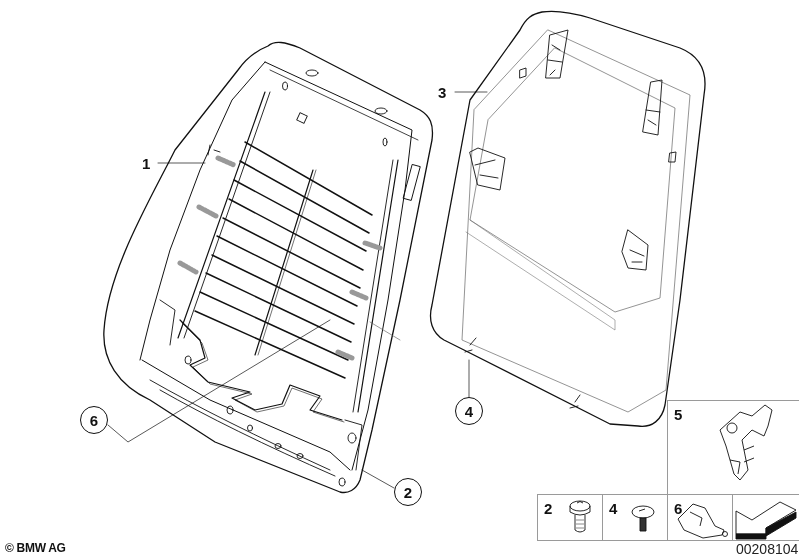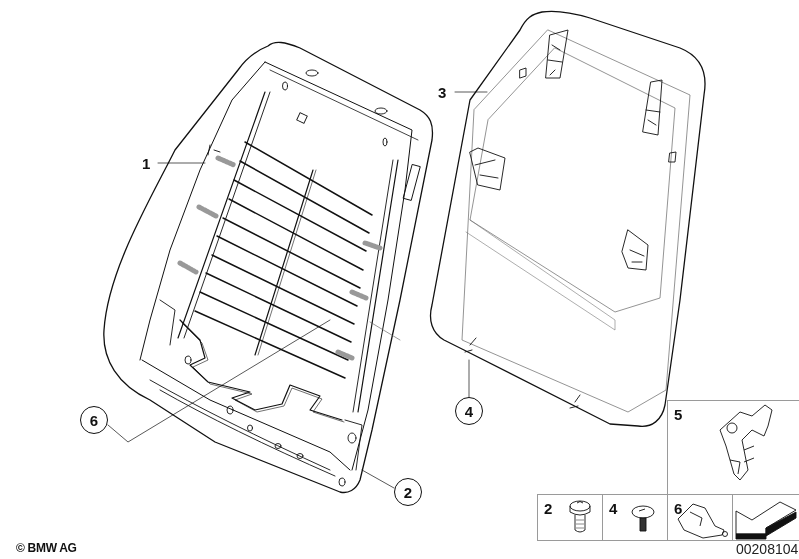--- a/index.html
+++ b/index.html
@@ -3,21 +3,21 @@
 <meta charset="utf-8">
 <style>
   html, body { margin:0; padding:0; background:#ffffff; }
   body { width:799px; height:559px; position:relative; overflow:hidden; font-family:"Liberation Sans", sans-serif; }
   #stage { position:absolute; left:0; top:0; width:799px; height:559px; }
   .callout-label { position:absolute; font-weight:bold; font-size:15px; color:#111; line-height:1; }
   .circle-label { position:absolute; width:28px; height:28px; border:1.5px solid #111; border-radius:50%; background:#fff;
     display:flex; align-items:center; justify-content:center; font-weight:bold; font-size:15px; color:#111; box-sizing:border-box; }
   .box { position:absolute; border:1px solid #9a9a9a; box-sizing:border-box; background:#fff; }
   .box-num { position:absolute; left:6px; top:5px; font-weight:bold; font-size:15px; color:#111; }
-  .copyright { position:absolute; left:16px; top:541px; font-size:12px; color:#111; font-weight:bold; letter-spacing:-0.3px;text-align:right; }
+  .copyright { position:absolute; left:5px; top:541px; font-size:12px; color:#111; font-weight:bold; letter-spacing:-0.3px;text-align:right; }
   .partno { position:absolute; left:736px; top:541px; font-size:14px; color:#222; }
   svg.drawing { position:absolute; left:0; top:0; }
 </style>
 </head>
 <body>
 
 <div id="stage">
 
   <svg class="drawing" width="799" height="559" viewBox="0 0 799 559" fill="none" stroke="#111" stroke-linejoin="round" stroke-linecap="round">
 

